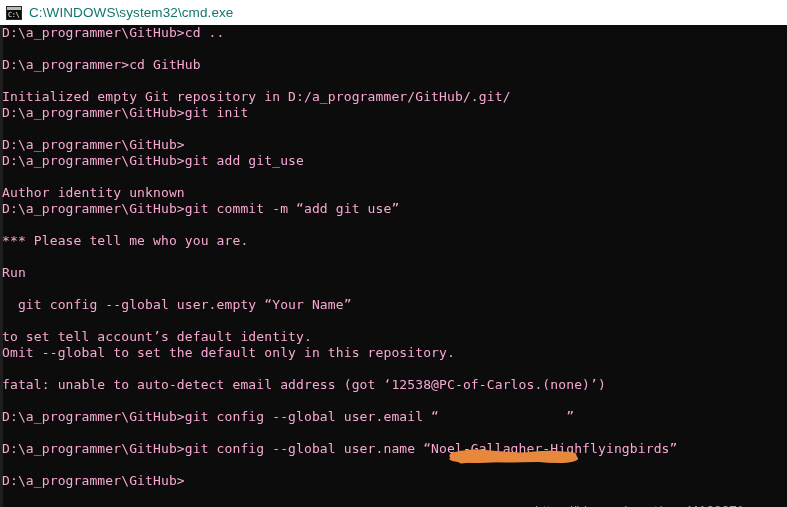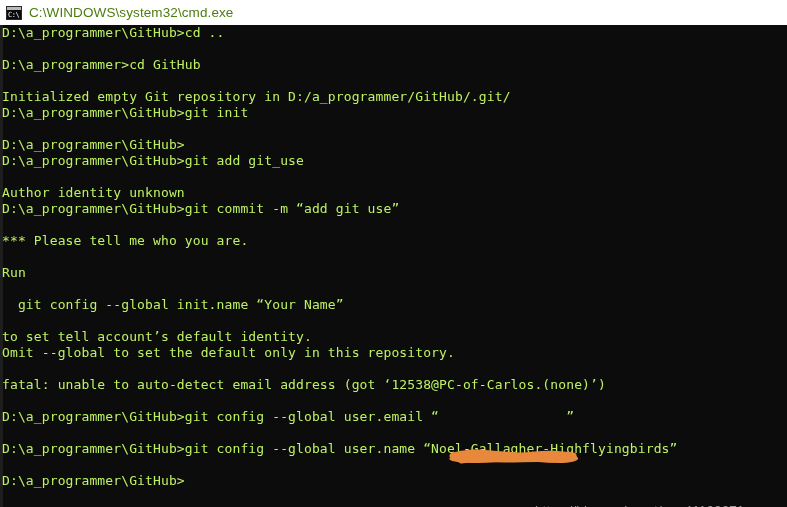--- a/index.html
+++ b/index.html
@@ -60,21 +60,21 @@
     font-family: "DejaVu Sans Mono", monospace;
     font-size: 7px;
     line-height: 8px;
     color: #f2f2f2;
     letter-spacing: -0.5px;
     white-space: nowrap;
   }
   #title-text {
     font-family: "Liberation Sans", sans-serif;
     font-size: 13.5px;
-    color: #4d7c0f;
+    color: #0f766e;
     white-space: nowrap;
     letter-spacing: 0.1px;
   }
 
   
   #console {
     position: absolute;
     left: 0;
     top: 25px;
     width: 787px;
@@ -96,21 +96,21 @@
     position: absolute;
     left: 0;
     top: 0;
     width: 787px;
   }
   .line {
     font-family: "DejaVu Sans Mono", monospace;
     font-size: 13px;
     line-height: 16px;
     height: 16px;
-    color: #bef264;
+    color: #f9a8d4;
     white-space: pre;
     letter-spacing: 0.12px;
     padding-left: 2px;
     box-sizing: border-box;
   }
 
   
   #redaction {
     position: absolute;
     left: 447px;
@@ -158,21 +158,21 @@
         <div class="line">D:\a_programmer\GitHub&gt;</div>
         <div class="line">D:\a_programmer\GitHub&gt;git add git_use</div>
         <div class="line"></div>
         <div class="line">Author identity unknown</div>
         <div class="line">D:\a_programmer\GitHub&gt;git commit -m “add git use”</div>
         <div class="line"></div>
         <div class="line">*** Please tell me who you are.</div>
         <div class="line"></div>
         <div class="line">Run</div>
         <div class="line"></div>
-        <div class="line">  git config --global init.name “Your Name”</div>
+        <div class="line">  git config --global user.empty “Your Name”</div>
         <div class="line"></div>
         <div class="line">to set tell account’s default identity.</div>
         <div class="line">Omit --global to set the default only in this repository.</div>
         <div class="line"></div>
         <div class="line">fatal: unable to auto-detect email address (got ‘12538@PC-of-Carlos.(none)’)</div>
         <div class="line"></div>
         <div class="line">D:\a_programmer\GitHub&gt;git config --global user.email “                ”</div>
         <div class="line"></div>
         <div class="line">D:\a_programmer\GitHub&gt;git config --global user.name “Noel-Gallagher-Highflyingbirds”</div>
         <div class="line"></div>

